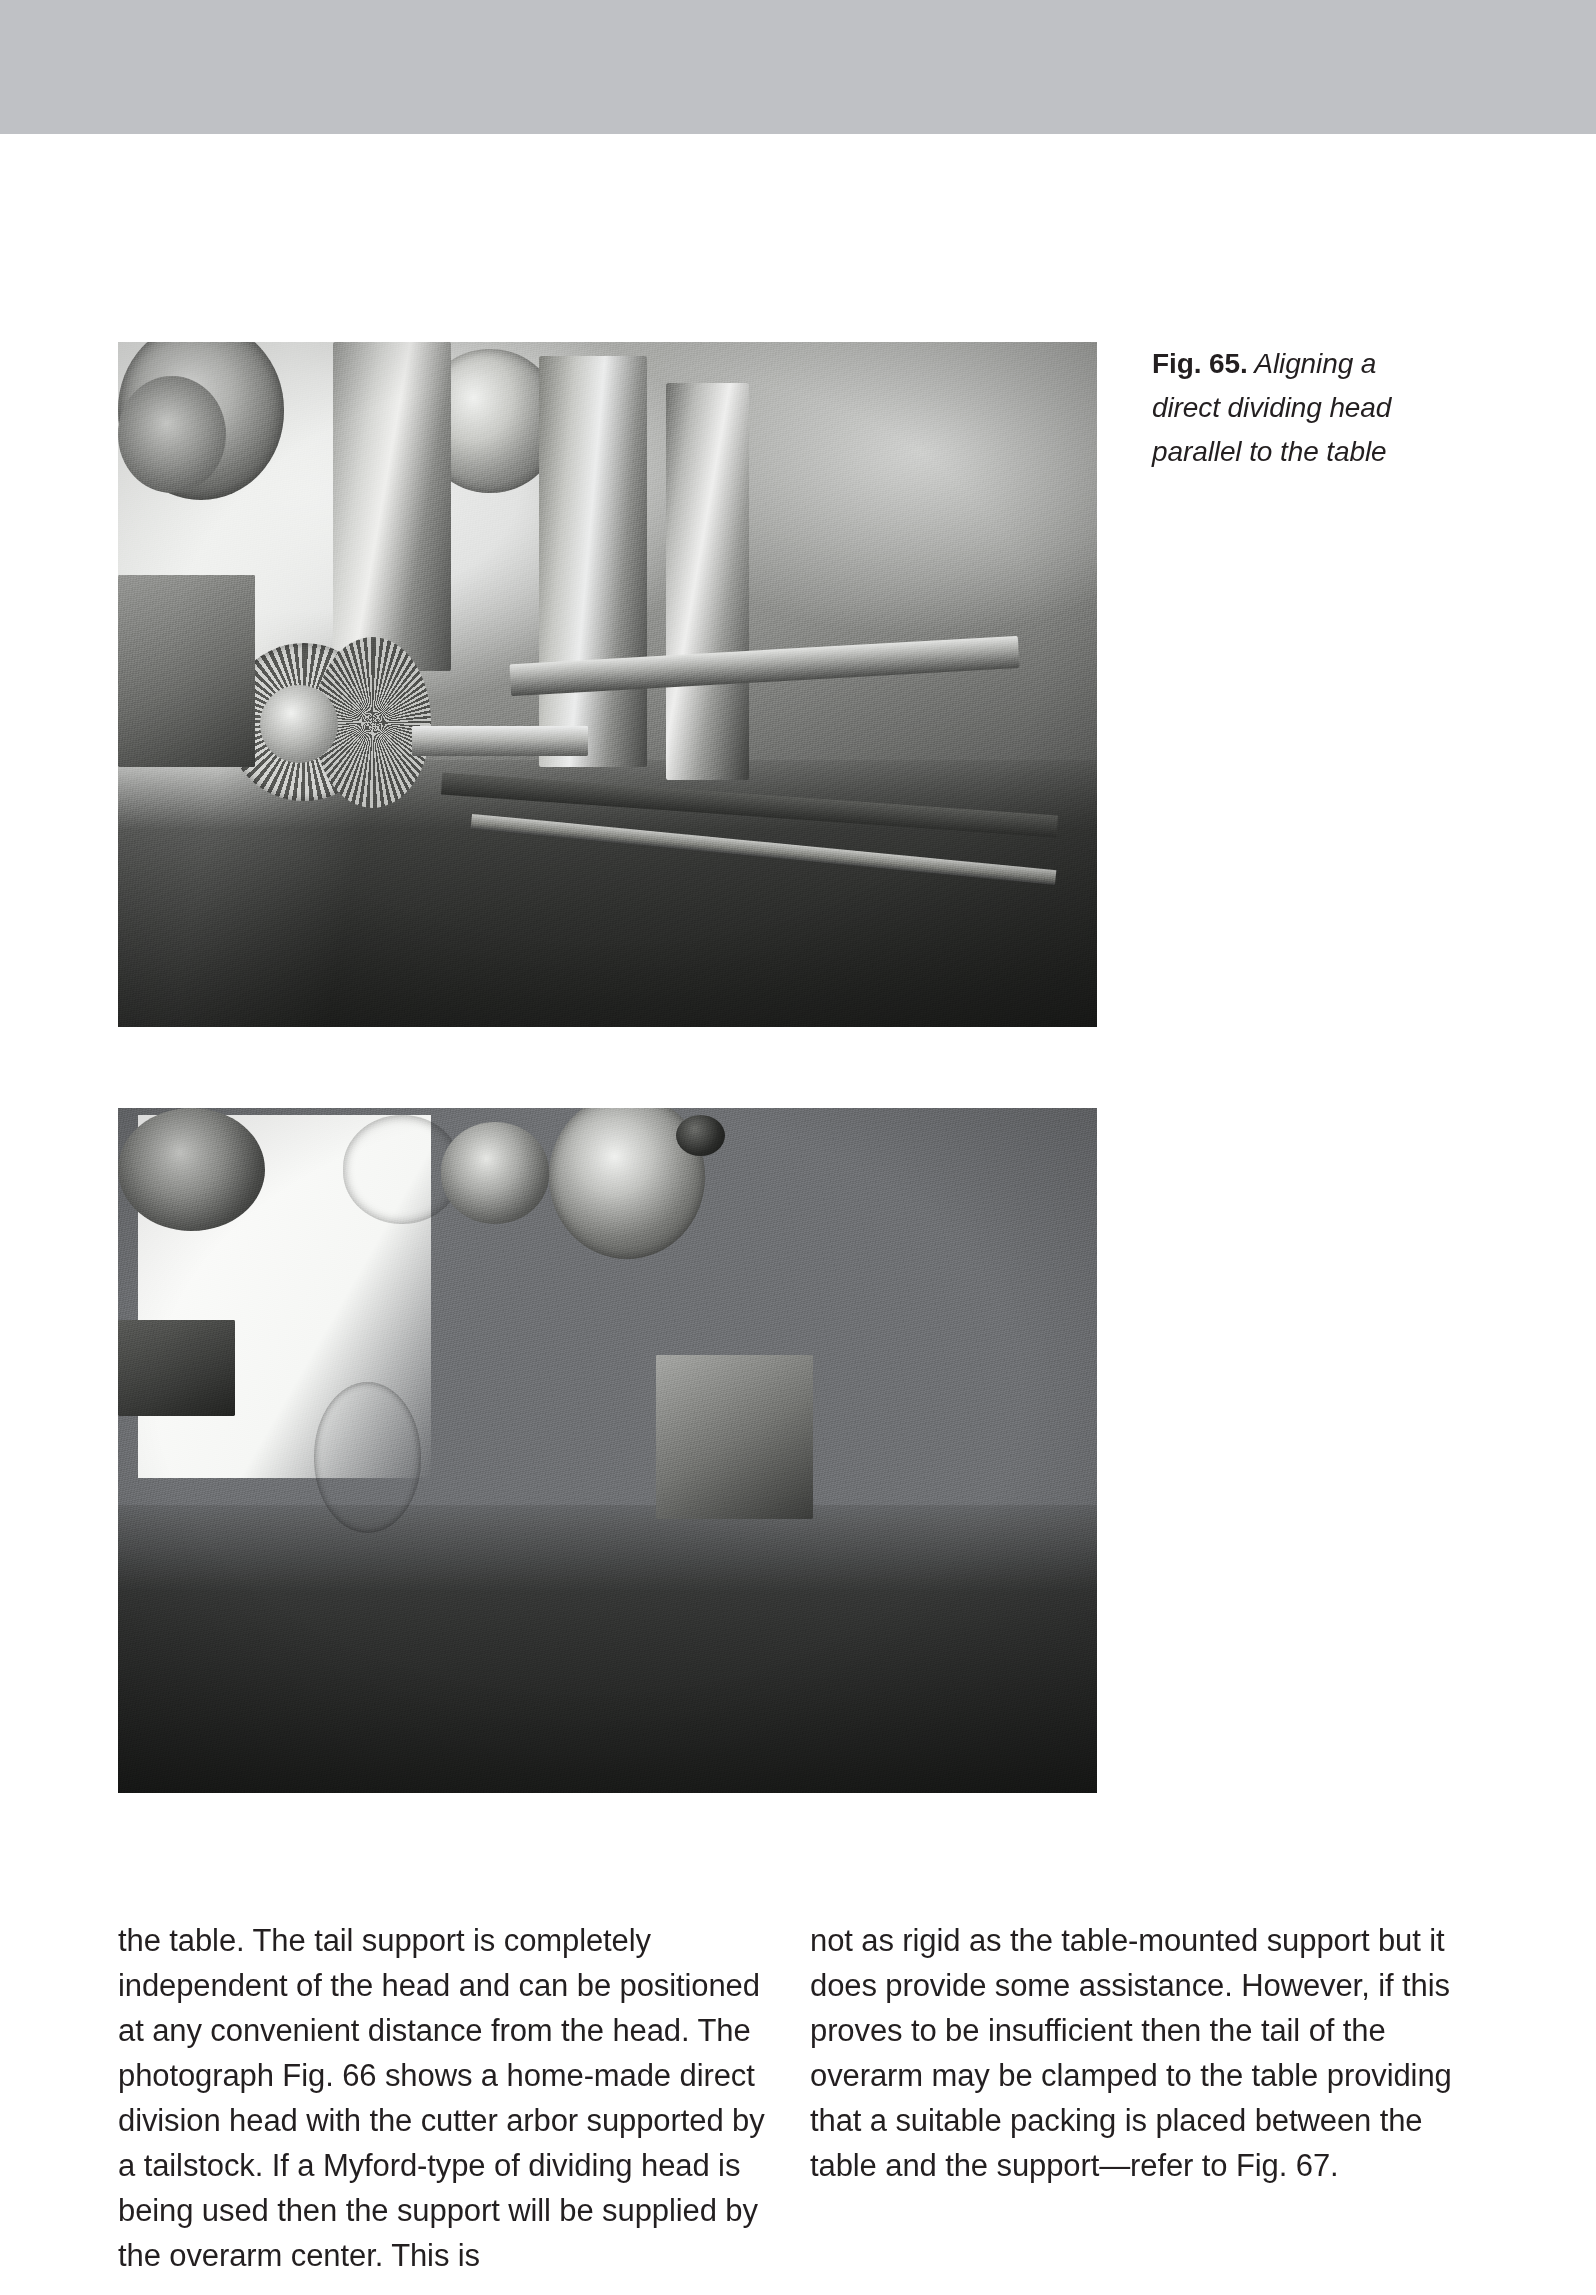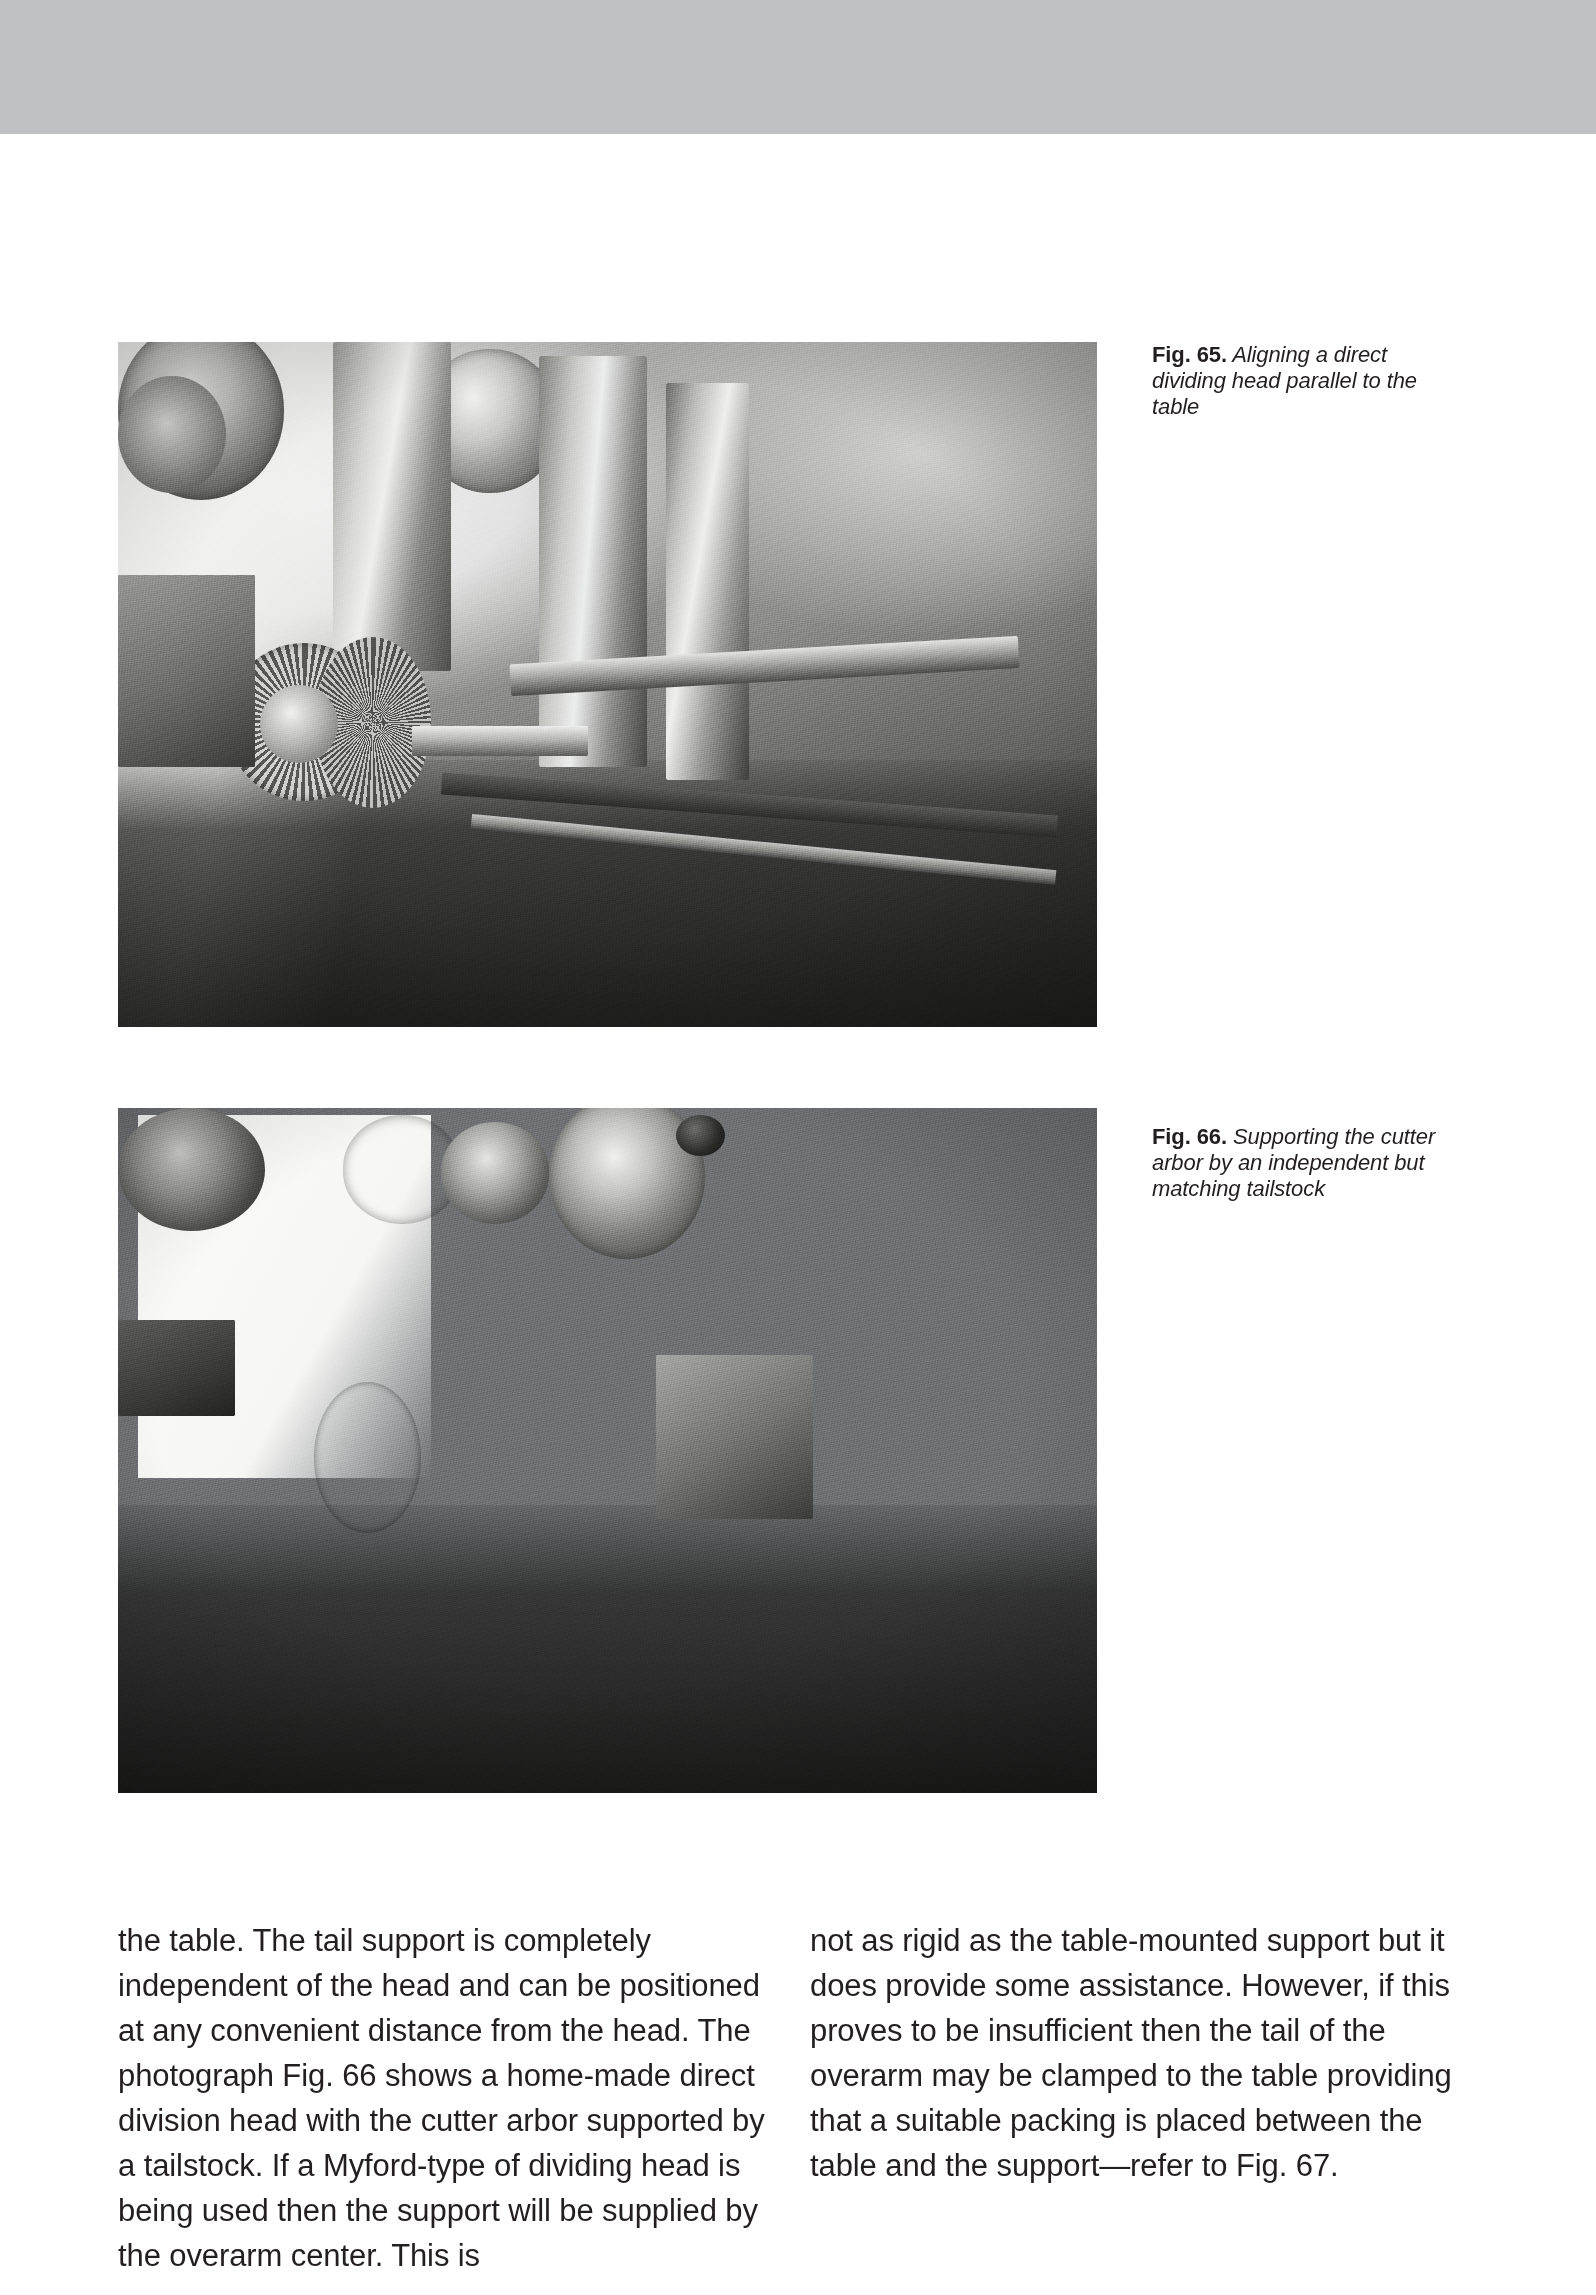--- a/index.html
+++ b/index.html
@@ -260,22 +260,22 @@
     border-radius: 2.8px;
   }
   #photo-2 .vignette {
     background: radial-gradient(ellipse 88% 84% at 48% 42%, rgba(0,0,0,0) 50%, rgba(0,0,0,0.3) 100%);
   }
 
   
   .caption {
     position: absolute;
     width: 287px;
-    font-size: 22px;
-    line-height: 26px;
+    font-size: 28px;
+    line-height: 44px;
     color: #231f20;
     font-style: italic;
     letter-spacing: -0.1px;
   }
   .caption .figno {
     font-style: normal;
     font-weight: bold;
   }
   #caption-1 { left: 1152px; top: 208px; }
   #caption-2 { left: 1152px; top: 990px; }
@@ -343,21 +343,20 @@
     <div class="layer cutter-disc"></div>
     <div class="layer arbor-shaft"></div>
     <div class="layer tailstock"></div>
     <div class="layer block-right"></div>
     <div class="layer leadscrew"></div>
     <div class="layer handwheel"></div>
     <div class="layer grain"></div>
     <div class="layer vignette"></div>
   </div>
 
-  <div class="caption" id="caption-2"><span class="figno">Fig. 66.</span><span> Supporting the cutter arbor by an independent but matching tailstock</span></div>
 
   <div class="col" id="col-left">
     <p>the table. The tail support is completely independent of the head and can be positioned at any convenient distance from the head. The photograph Fig. 66 shows a home-made direct division head with the cutter arbor supported by a tailstock. If a Myford-type of dividing head is being used then the support will be supplied by the overarm center. This is</p>
   </div>
 
   <div class="col" id="col-right">
     <p>not as rigid as the table-mounted support but it does provide some assistance. However, if this proves to be insufficient then the tail of the overarm may be clamped to the table providing that a suitable packing is placed between the table and the support—refer to Fig. 67.</p>
   </div>
 
 </div>

